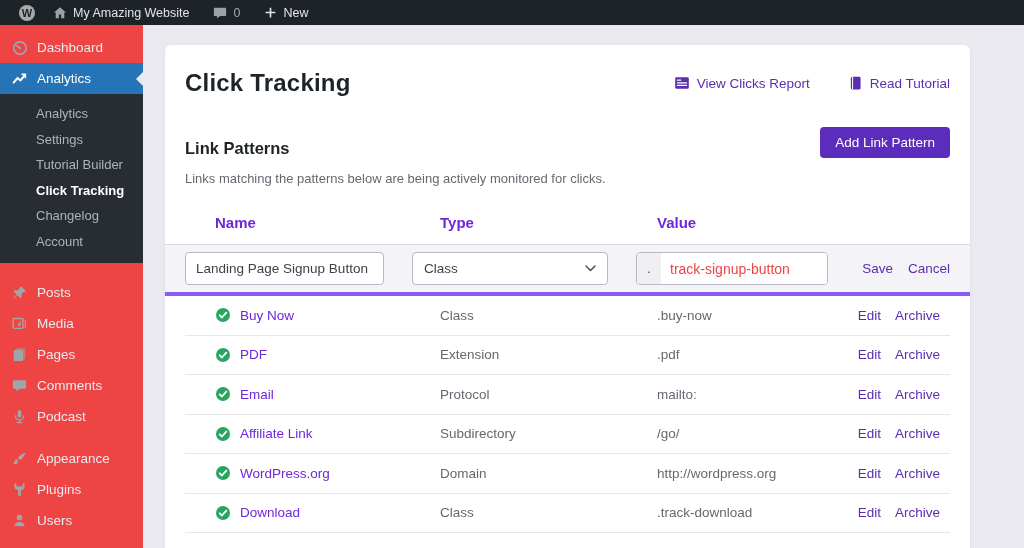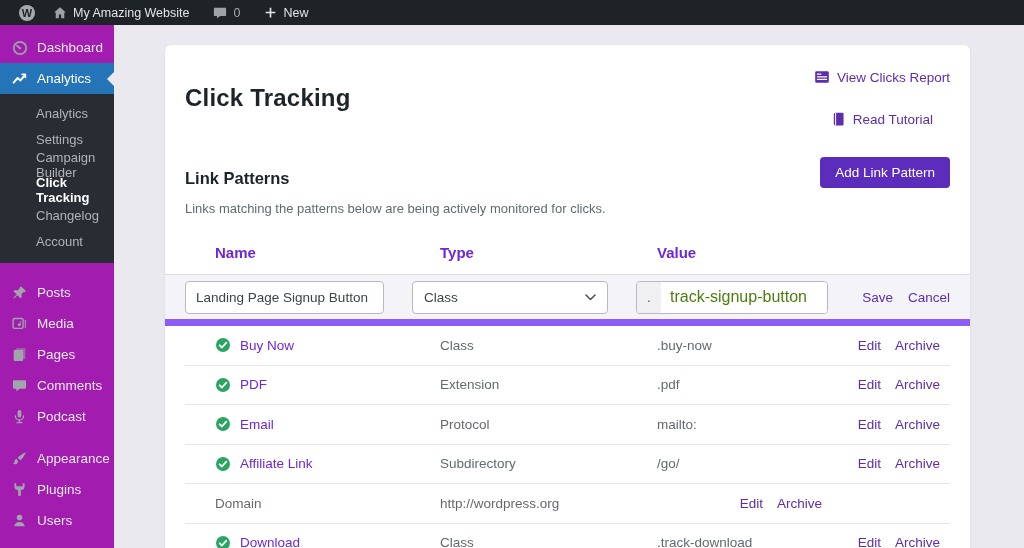--- a/index.html
+++ b/index.html
@@ -17,22 +17,22 @@
   .ab-item { display:flex; align-items:center; gap:6px; padding:0 9px; height:100%; cursor:pointer; }
   .wp-logo-circle {
     width:16px; height:16px; border-radius:50%; background:#a7aaad; color:#1d2327;
     display:flex; align-items:center; justify-content:center; font-size:11px; font-weight:bold;
   }
   .ab-icon { color:#9ea3a8; display:flex; align-items:center; }
   .ab-count { color:#a7aaad; }
 
   
   .sidebar {
-    position:absolute; top:25px; left:0; width:114px; height:523px;
-    background:#a21caf; color:#e8eaec; font-size:13.5px; z-index:20;
+    position:absolute; top:25px; left:0; width:143px; height:523px;
+    background:#ef4444; color:#e8eaec; font-size:13.5px; z-index:20;
   }
   .menu-item {
     display:flex; align-items:center; gap:9px; height:31px; padding-left:11px;
     cursor:pointer; position:relative; color:#e8eaec;
   }
   .menu-item .mi-icon { color:#a0a5aa; display:flex; align-items:center; width:17px; justify-content:center; }
   .menu-item.first { margin-top:7px; }
   .menu-item.active-parent { background:#2674b8; color:#fff; height:31px; }
   .menu-item.active-parent .mi-icon { color:#fff; }
   .menu-item.active-parent::after {
@@ -53,41 +53,41 @@
     position:absolute; top:25px; left:143px; width:881px; height:523px;
     background:#e9e9ef;
   }
   .card {
     position:absolute; left:22px; top:20px; width:805px; height:560px;
     background:#ffffff; border-radius:6px; box-shadow:0 1px 3px rgba(0,0,0,0.07);
     padding:18px 20px 0 20px;
   }
   .card-header { display:flex; align-items:center; justify-content:space-between; margin-top:6px; }
   .page-title { font-size:24px; font-weight:bold; color:#1d2327; letter-spacing:0.2px; }
-  .header-links { display:flex; align-items:center; gap:26px;flex-direction:column; }
+  .header-links { display:flex; align-items:center; gap:38px; }
   .hlink { display:flex; align-items:center; gap:7px; color:#5c2dad; font-size:13.5px; font-weight:500; cursor:pointer; text-decoration:none; }
   .hlink .hicon { display:flex; align-items:center; color:#5c2dad; }
 
   .section-row { display:flex; align-items:flex-end; justify-content:space-between; margin-top:30px; }
   .section-title { font-size:16.5px; font-weight:bold; color:#1d2327; }
   .add-btn {
     background:#5c2dbd; color:#fff; border:none; border-radius:4px;
     padding:8px 15px; font-size:13.5px; font-family:"Liberation Sans",sans-serif;
     font-weight:500; cursor:pointer;
   }
   .description { margin-top:13px; font-size:13px; color:#646970; }
 
   
   .tbl { margin-top:14px; }
   .tbl-grid { display:grid; grid-template-columns:225px 217px 1fr 118px; align-items:center; }
   .tbl-head { padding:14px 10px 13px 30px; }
   .th { font-size:15px; font-weight:bold; color:#6d28d9; }
 
   .edit-row {
-    margin:0 -20px; background:#f4f4f8; border-top:1px solid #dcdde4; border-bottom:7px solid #8b5cf6;
+    margin:0 -20px; background:#f4f4f8; border-top:1px solid #dcdde4; border-bottom:4px solid #8b5cf6;
     padding:10px 20px; display:flex; align-items:center; gap:28px; height:52px;
   }
   .txt-input {
     height:33px; background:#fff; border:1px solid #b6b9c4; border-radius:4px;
     font-family:"Liberation Sans",sans-serif; font-size:13.5px; color:#3c434a; padding:0 10px;
     width:214px; outline:none;
   }
   .select-box {
     width:213px; height:33px; background:#fff; border:1px solid #b6b9c4; border-radius:4px;
     display:flex; align-items:center; justify-content:space-between; padding:0 11px;
@@ -97,21 +97,21 @@
   .value-group {
     width:211px; height:33px; border:1px solid #b6b9c4; border-radius:4px; background:#fff;
     display:flex; align-items:stretch; overflow:hidden;
   }
   .value-prefix {
     width:24px; background:#f0f0f3; display:flex; align-items:center; justify-content:center;
     font-size:13.5px; color:#50575e; flex:0 0 auto;
   }
   .value-input {
     border:none; outline:none; flex:1; font-family:"Liberation Sans",sans-serif;
-    font-size:16px; color:#4d7c0f; padding:4px 9px; min-width:0;
+    font-size:14px; color:#ef4444; padding:4px 9px; min-width:0;
   }
   .edit-actions { display:flex; align-items:center; gap:15px; margin-left:6px; }
   .plink { color:#5c2dad; font-size:13.5px; cursor:pointer; text-decoration:none; }
 
   .data-row { height:39.5px; border-bottom:1px solid #e6e6ea; padding-left:30px; padding-right:10px; }
   .cell-name { display:flex; align-items:center; gap:9px; font-size:13.5px; color:#6d28d9; }
   .cell-muted { font-size:13.5px; color:#646970; }
   .row-actions { display:flex; justify-content:flex-end; gap:14px; }
   .check-icon { display:flex; align-items:center; flex:0 0 auto; }
 </style>
@@ -169,21 +169,21 @@
             <path d="M1.6 11.6 5.6 7l2.9 2.4 4.6-5.6" fill="none" stroke="currentColor" stroke-width="2" stroke-linecap="round" stroke-linejoin="round"></path>
             <path d="M10.2 3.4h3.2v3.2" fill="none" stroke="currentColor" stroke-width="1.6" stroke-linecap="round" stroke-linejoin="round"></path>
           </svg>
       </span>
       <span>Analytics</span>
     </div>
 
     <div class="submenu">
       <div class="submenu-item">Analytics</div>
       <div class="submenu-item">Settings</div>
-      <div class="submenu-item">Campaign Builder</div>
+      <div class="submenu-item">Tutorial Builder</div>
       <div class="submenu-item current">Click Tracking</div>
       <div class="submenu-item">Changelog</div>
       <div class="submenu-item">Account</div>
     </div>
 
     <div class="menu-group">
       <div class="menu-item">
         <span class="mi-icon">
           <svg width="15" height="15" viewBox="0 0 16 16" fill="currentColor">
               <path d="M9.6 1.2 14.8 6.4 13.2 7.6l-.6-.3-2.6 2.6.4 3-1.3 1.3-3.4-3.4-3.5 3.5-.7-.7 3.5-3.5L1.6 6.7 2.9 5.4l3 .4 2.6-2.6-.3-.6z"></path>
@@ -389,20 +389,29 @@
           </div>
           <div class="cell-muted">Subdirectory</div>
           <div class="cell-muted">/go/</div>
           <div class="row-actions">
             <a class="plink">Edit</a>
             <a class="plink">Archive</a>
           </div>
         </div>
 
         <div class="tbl-grid data-row">
+          <div class="cell-name">
+            <span class="check-icon">
+              <svg width="16" height="16" viewBox="0 0 16 16">
+                  <circle cx="8" cy="8" r="7" fill="#2aa561"></circle>
+                  <path d="M4.7 8.3 6.9 10.5 11.3 5.7" fill="none" stroke="#ffffff" stroke-width="1.8" stroke-linecap="round" stroke-linejoin="round"></path>
+                </svg>
+            </span>
+            <span>WordPress.org</span>
+          </div>
           <div class="cell-muted">Domain</div>
           <div class="cell-muted">http://wordpress.org</div>
           <div class="row-actions">
             <a class="plink">Edit</a>
             <a class="plink">Archive</a>
           </div>
         </div>
 
         <div class="tbl-grid data-row">
           <div class="cell-name">

